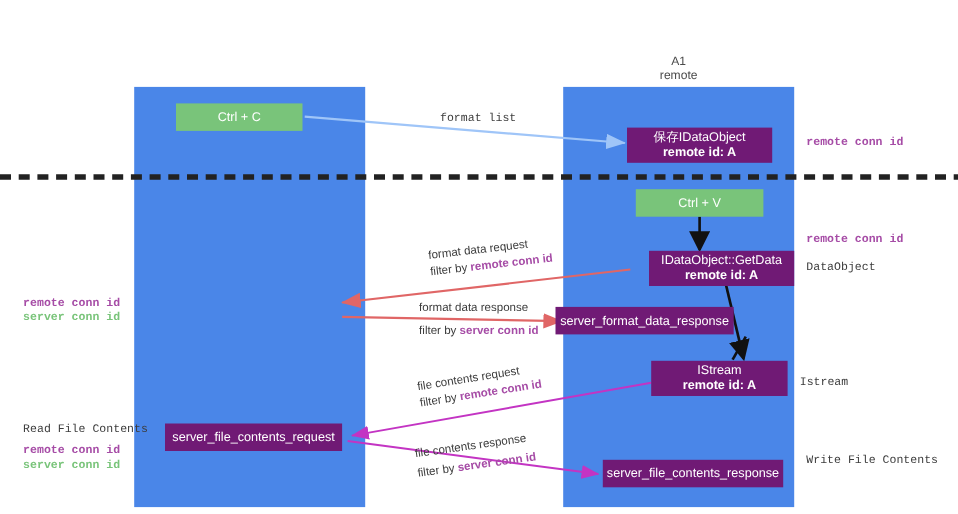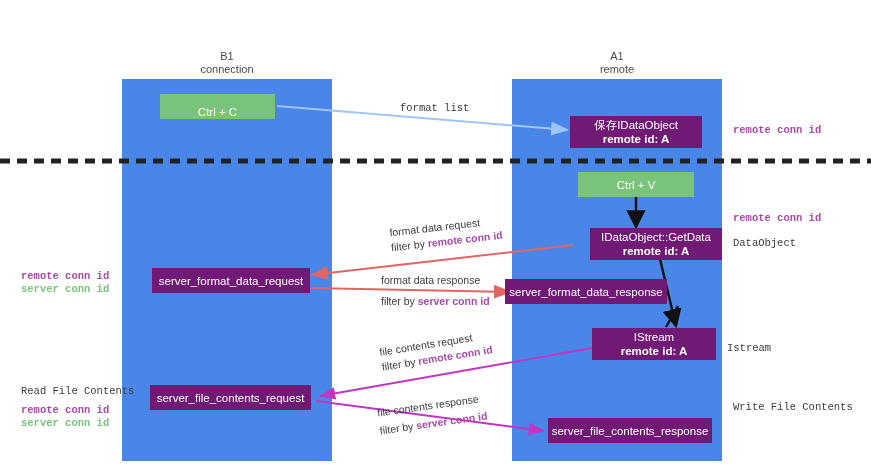--- a/index.html
+++ b/index.html
@@ -63,22 +63,20 @@
   .lbl-stack{position:absolute;white-space:nowrap;font-size:10.5px;line-height:15px;}
   .lbl-stack .p{color:#a64ca6;font-weight:bold;}
   .lbl-stack .n{color:#3c3c3c;}
 </style>
 </head>
 <body>
 
 <div id="stage">
 
 
-  <div class="lane-head" style="left:122px;top:50px;width:210px;">B1
-connection</div>
   <div class="lane-head" style="left:512px;top:50px;width:210px;">A1
 remote</div>
 
   <div class="lane" style="left:122px;top:79px;width:210px;height:382px;"></div>
   <div class="lane" style="left:512px;top:79px;width:210px;height:382px;"></div>
 
   <svg id="svg-layer" viewBox="0 0 871 467" xmlns="http://www.w3.org/2000/svg">
     <defs>
       <marker id="ah-blue" markerWidth="9" markerHeight="7" refX="8.5" refY="3.5" orient="auto">
         <polygon points="0 0, 9 3.5, 0 7" fill="#9fc5f8"></polygon>
@@ -106,41 +104,38 @@
 
     <line x1="660" y1="259" x2="676" y2="326" stroke="#111111" stroke-width="2.4" marker-end="url(#ah-blk)"></line>
 
     <line x1="678" y1="306" x2="666" y2="327" stroke="#111111" stroke-width="2.4"></line>
 
     <line x1="592" y1="348" x2="320" y2="396" stroke="#c334c3" stroke-width="1.8" marker-end="url(#ah-mag)"></line>
 
     <line x1="316" y1="401" x2="544" y2="431" stroke="#c334c3" stroke-width="1.8" marker-end="url(#ah-mag)"></line>
   </svg>
 
-  <div class="node green" style="left:160px;top:94px;width:115px;height:25px;justify-content:flex-end;">
+  <div class="node green" style="left:160px;top:94px;width:115px;height:25px;">
     <span>Ctrl + C</span>
   </div>
 
   <div class="node orange" style="left:570px;top:116px;width:132px;height:32px;">
     <span>保存IDataObject</span>
     <span class="l2">remote id: A</span>
   </div>
 
   <div class="node green" style="left:578px;top:172px;width:116px;height:25px;">
     <span>Ctrl + V</span>
   </div>
 
   <div class="node orange" style="left:590px;top:228px;width:132px;height:32px;">
     <span>IDataObject::GetData</span>
     <span class="l2">remote id: A</span>
   </div>
 
-  <div class="node orange" style="left:152px;top:268px;width:158px;height:25px;">
-    <span>server_format_data_request</span>
-  </div>
 
   <div class="node orange" style="left:505px;top:279px;width:162px;height:25px;">
     <span>server_format_data_response</span>
   </div>
 
   <div class="node orange" style="left:592px;top:328px;width:124px;height:32px;">
     <span>IStream</span>
     <span class="l2">remote id: A</span>
   </div>
 
@@ -171,21 +166,21 @@
 
   <div class="lbl-stack rot" style="left:378px;top:398px;transform:rotate(-8deg);">
     <div class="n">file contents response</div>
     <div style="margin-top:3px;"><span class="n">filter by </span><span class="p">server conn id</span></div>
   </div>
 
   <div class="lbl purple" style="left:733px;top:123px;">remote conn id</div>
   <div class="lbl purple" style="left:733px;top:211px;">remote conn id</div>
   <div class="lbl side" style="left:733px;top:236px;">DataObject</div>
   <div class="lbl side" style="left:727px;top:341px;">Istream</div>
-  <div class="lbl side" style="left:733px;top:400px;">Write File Contents</div>
+  <div class="lbl side" style="left:733px;top:412px;">Write File Contents</div>
 
   <div class="lbl purple" style="left:21px;top:269px;">remote conn id</div>
   <div class="lbl green" style="left:21px;top:282px;">server conn id</div>
 
   <div class="lbl side" style="left:21px;top:384px;">Read File Contents</div>
   <div class="lbl purple" style="left:21px;top:403px;">remote conn id</div>
   <div class="lbl green" style="left:21px;top:416px;">server conn id</div>
 
 </div>
 

